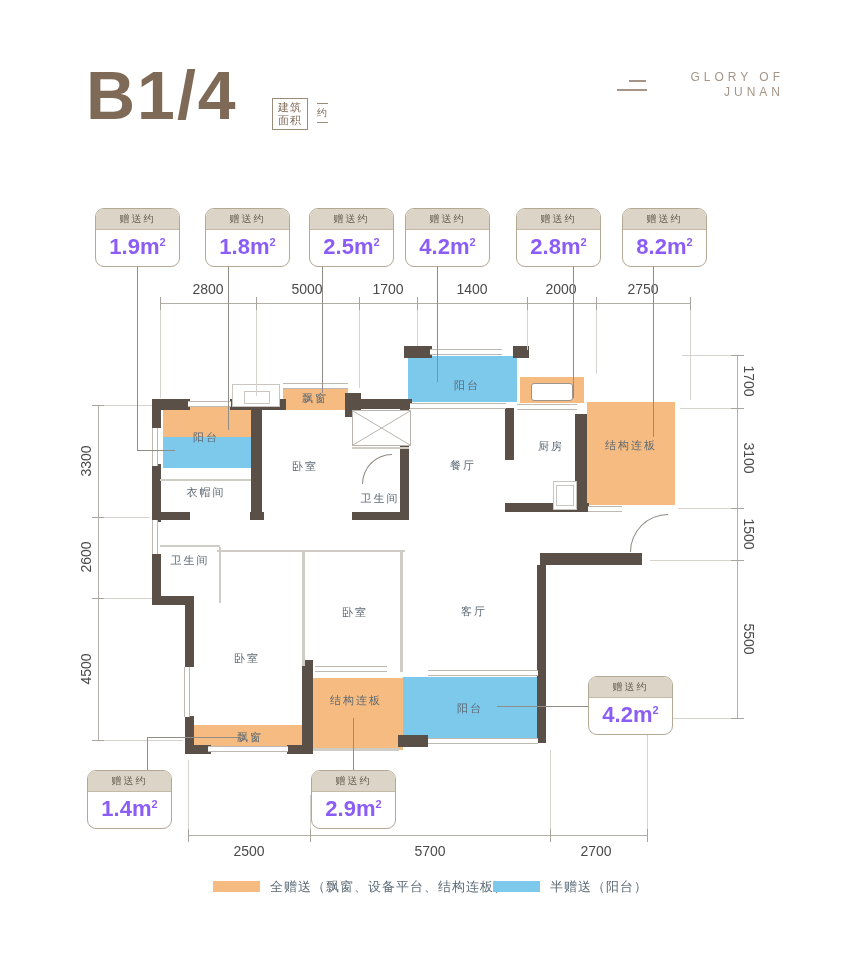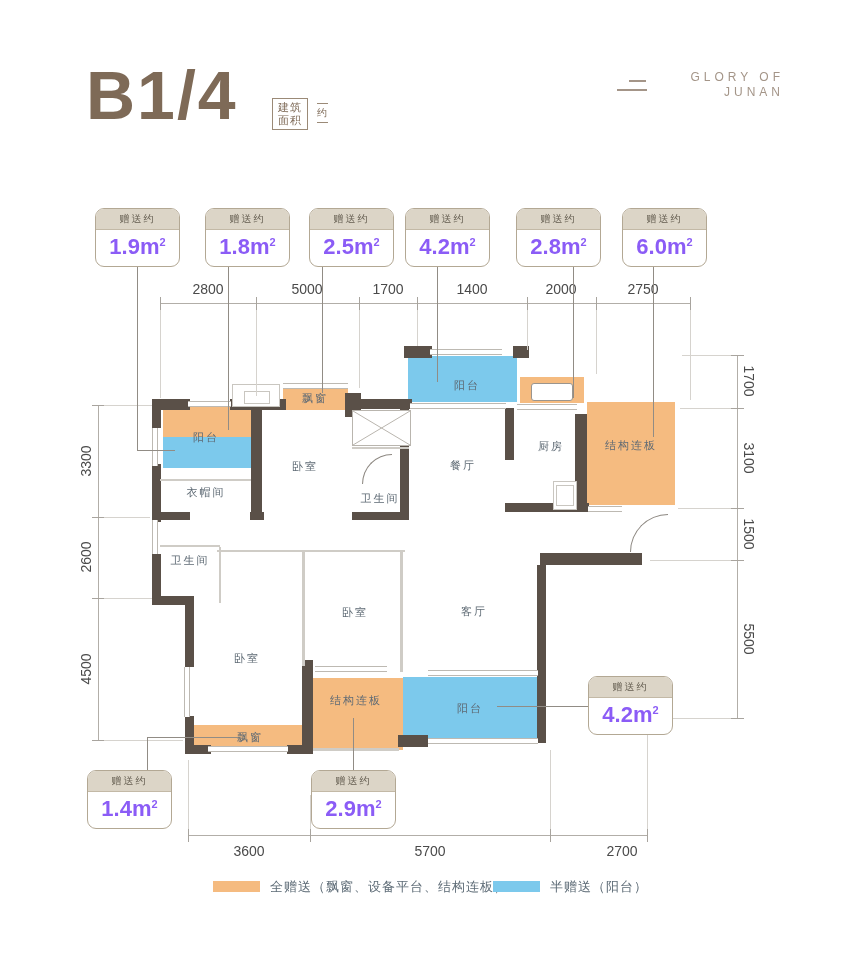--- a/index.html
+++ b/index.html
@@ -82,21 +82,21 @@
   <div class="callout" style="left:405px;top:208px;">
     <div class="hd">赠送约</div>
     <div class="bd"><span>4.2</span><span>m</span><sup>2</sup></div>
   </div>
   <div class="callout" style="left:516px;top:208px;">
     <div class="hd">赠送约</div>
     <div class="bd"><span>2.8</span><span>m</span><sup>2</sup></div>
   </div>
   <div class="callout" style="left:622px;top:208px;">
     <div class="hd">赠送约</div>
-    <div class="bd"><span>6.0</span><span>m</span><sup>2</sup></div>
+    <div class="bd"><span>8.2</span><span>m</span><sup>2</sup></div>
   </div>
   <div class="callout" style="left:588px;top:676px;">
     <div class="hd">赠送约</div>
     <div class="bd"><span>4.2</span><span>m</span><sup>2</sup></div>
   </div>
   <div class="callout" style="left:87px;top:770px;">
     <div class="hd">赠送约</div>
     <div class="bd"><span>1.4</span><span>m</span><sup>2</sup></div>
   </div>
   <div class="callout" style="left:311px;top:770px;">
@@ -237,23 +237,23 @@
 
   <div class="dimline" style="left:188px;top:835px;width:459px;height:1px;"></div>
   <div class="tick" style="left:188px;top:829px;width:1px;height:13px;"></div>
   <div class="tick" style="left:310px;top:829px;width:1px;height:13px;"></div>
   <div class="tick" style="left:550px;top:829px;width:1px;height:13px;"></div>
   <div class="tick" style="left:647px;top:829px;width:1px;height:13px;"></div>
   <div class="ext" style="left:188px;top:760px;width:1px;height:69px;"></div>
   <div class="ext" style="left:310px;top:795px;width:1px;height:34px;"></div>
   <div class="ext" style="left:550px;top:750px;width:1px;height:79px;"></div>
   <div class="ext" style="left:647px;top:725px;width:1px;height:104px;"></div>
-  <div class="dlabel" style="left:249px;top:851px;">3600</div>
+  <div class="dlabel" style="left:249px;top:851px;">2500</div>
   <div class="dlabel" style="left:430px;top:851px;">5700</div>
-  <div class="dlabel" style="left:622px;top:851px;">2700</div>
+  <div class="dlabel" style="left:596px;top:851px;">2700</div>
 
   <div class="dimline" style="left:98px;top:405px;width:1px;height:335px;"></div>
   <div class="tick" style="left:92px;top:405px;width:13px;height:1px;"></div>
   <div class="tick" style="left:92px;top:517px;width:13px;height:1px;"></div>
   <div class="tick" style="left:92px;top:598px;width:13px;height:1px;"></div>
   <div class="tick" style="left:92px;top:740px;width:13px;height:1px;"></div>
   <div class="ext" style="left:104px;top:405px;width:48px;height:1px;"></div>
   <div class="ext" style="left:104px;top:517px;width:46px;height:1px;"></div>
   <div class="ext" style="left:104px;top:598px;width:48px;height:1px;"></div>
   <div class="ext" style="left:104px;top:740px;width:79px;height:1px;"></div>

